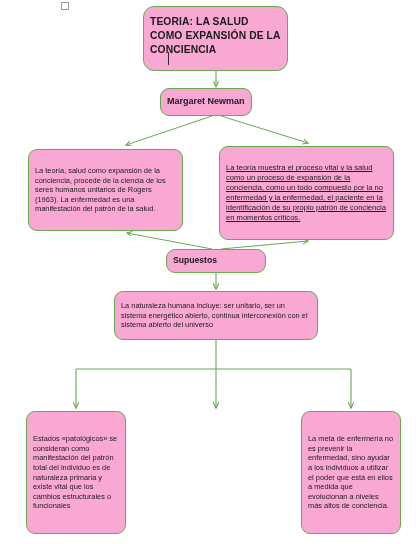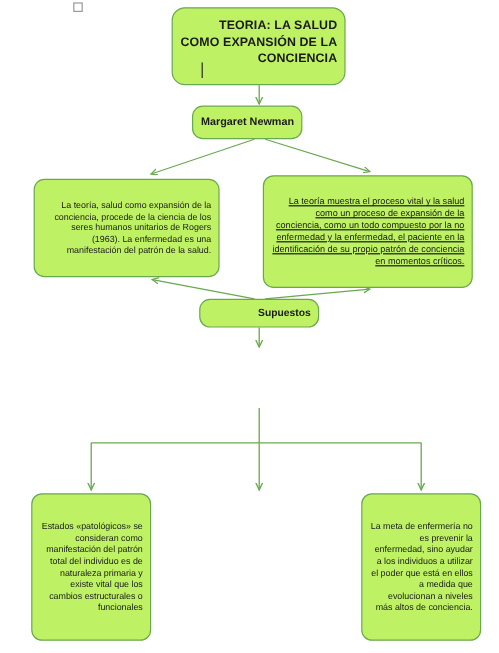--- a/index.html
+++ b/index.html
@@ -32,25 +32,25 @@
     width: 416px;
     height: 544px;
     pointer-events: none;
   }
 
   .node {
     position: absolute;
     box-sizing: border-box;
     border: 1.4px solid #6aa84f;
     border-radius: 9px;
-    background: #bef264;
+    background: #f9a8d4;
     display: flex;
     align-items: center;
     justify-content: center;
-    text-align: right;
+    text-align: left;
     overflow: hidden;
     padding: 4px 6px;
   }
   .node .txt {
     display: block;
     width: 100%;
     line-height: 1.30;
   }
 
   
@@ -180,20 +180,23 @@
   </div>
 
   <div class="node n-right2">
     <span class="txt">La teoría muestra el proceso vital y la salud como un proceso de expansión de la conciencia, como un todo compuesto por la no enfermedad y la enfermedad, el paciente en la identificación de su propio patrón de conciencia en momentos críticos.</span>
   </div>
 
   <div class="node n-supuestos">
     <span class="txt">Supuestos</span>
   </div>
 
+  <div class="node n-naturaleza">
+    <span class="txt">La naturaleza humana incluye: ser unitario, ser un sistema energético abierto, continua interconexión con el sistema abierto del universo</span>
+  </div>
 
   <div class="node n-b1">
     <span class="txt">Estados «patológicos» se consideran como manifestación del patrón total del individuo es de naturaleza primaria y existe vital que los cambios estructurales o funcionales</span>
   </div>
 
 
   <div class="node n-b3">
     <span class="txt">La meta de enfermería no es prevenir la enfermedad, sino ayudar a los individuos a utilizar el poder que está en ellos a medida que evolucionan a niveles más altos de conciencia.</span>
   </div>
 

